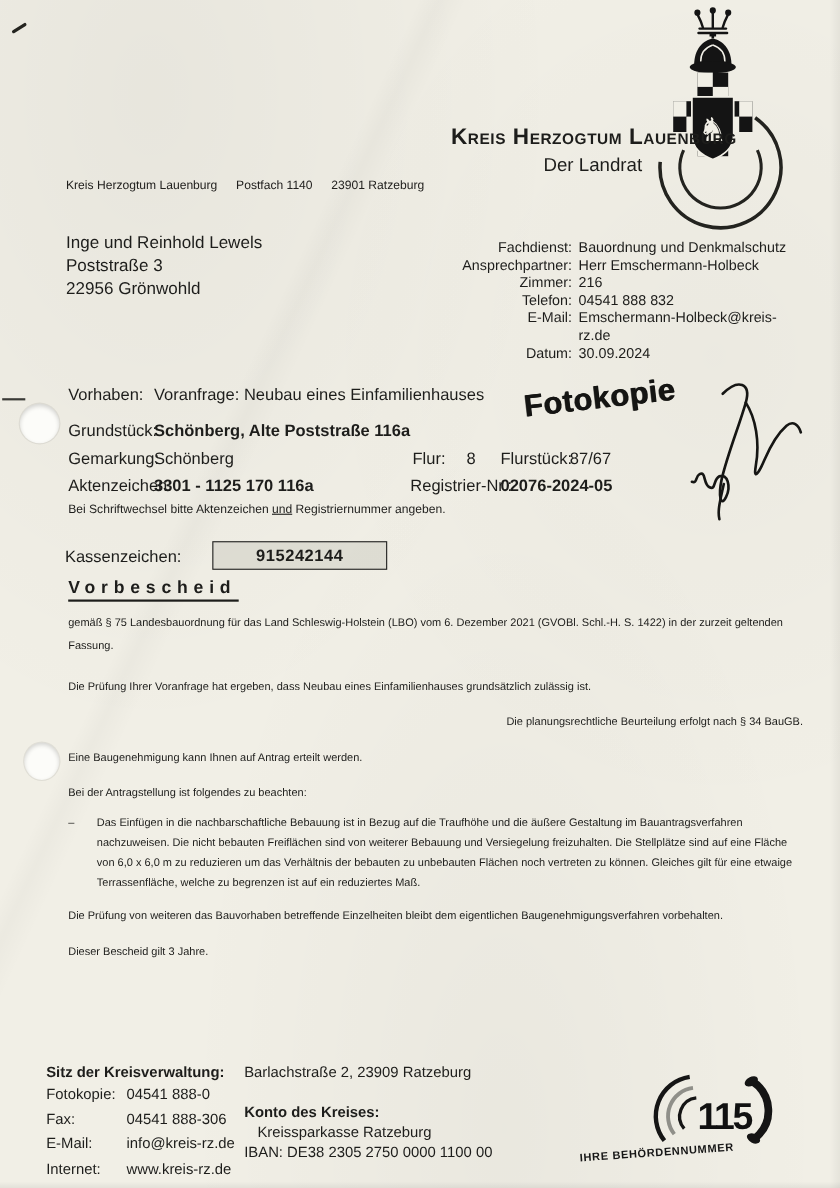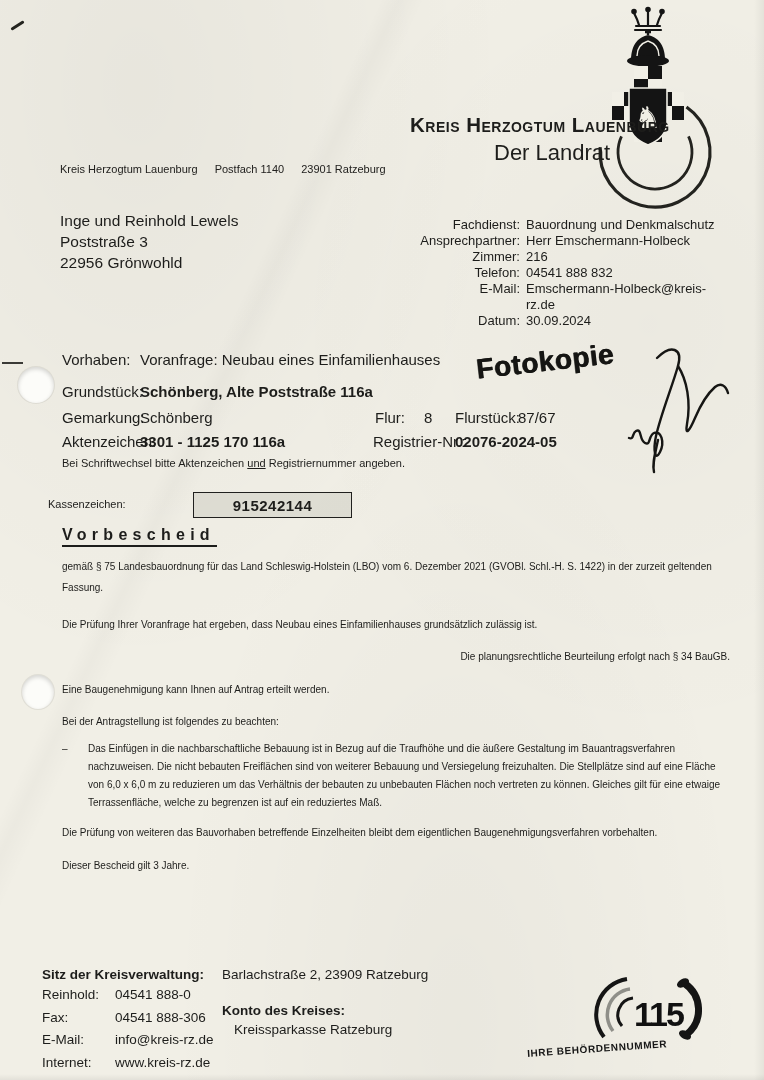--- a/index.html
+++ b/index.html
@@ -12,38 +12,38 @@
       radial-gradient(ellipse at 60% 95%, rgba(0,0,0,0.030), transparent 45%),
       linear-gradient(115deg, transparent 30%, rgba(0,0,0,0.022) 31.5%, transparent 33.5%),
       linear-gradient(to left, rgba(0,0,0,0.05), transparent 10px),
       linear-gradient(to top, rgba(0,0,0,0.06), transparent 6px),
       #f1efe6;
   }
   .abs{position:absolute;}
   
   .authority{left:410px;top:113px;font-size:20.5px;font-weight:bold;
     font-variant:small-caps;letter-spacing:0.5px;z-index:2;}
-  .department{left:494px;top:140px;font-size:22px;z-index:2;}
+  .department{left:494px;top:140px;font-size:17px;z-index:2;}
   .sender-line{left:60px;top:163px;font-size:11px;color:#22211f;}
   .sender-line span{margin-right:14px;}
   
   .recipient{left:60px;top:210px;font-size:15.5px;line-height:21px;}
   
   .contact{left:420px;top:217px;display:grid;grid-template-columns:100px auto;
     column-gap:6px;font-size:13px;line-height:16px;width:310px;}
   .contact .lbl{text-align:right;}
   
   .row{left:0;width:660px;height:22px;font-size:15px;}
   .row span{position:absolute;white-space:nowrap;}
   .lbl-col{left:62px;} .val-col{left:140px;}
   .small-note{left:62px;top:457px;font-size:11px;color:#1d1d1b;}
   .bold{font-weight:bold;}
   .u{text-decoration:underline;}
   
-  .kz-label{left:48px;top:498px;font-size:11px;}
+  .kz-label{left:59px;top:498px;font-size:15px;}
   .kz-box{left:193px;top:492px;width:157px;height:24px;border:1.6px solid #20201e;
     background:rgba(190,190,178,0.35);display:flex;align-items:center;justify-content:center;
     font-size:15px;font-weight:bold;letter-spacing:0.5px;}
   
   .heading{left:62px;top:526px;font-size:16px;font-weight:bold;letter-spacing:0.33em;
     border-bottom:2px solid #1d1d1b;padding-bottom:1px;padding-right:2px;}
   .body-text{left:62px;top:556px;width:668px;font-size:10px;line-height:21px;}
   .body-text p{margin:0;}
   .p1{margin-bottom:16px !important;} .p2{margin-bottom:11px !important;}
   .p3{margin-bottom:12px !important;text-align:right;} .p4{margin-bottom:11px !important;}
@@ -207,32 +207,33 @@
     <div class="bullet">
       <span class="dash">–</span>
       <div class="btxt">Das Einfügen in die nachbarschaftliche Bebauung ist in Bezug auf die Traufhöhe und die äußere Gestaltung im Bauantragsverfahren nachzuweisen. Die nicht bebauten Freiflächen sind von weiterer Bebauung und Versiegelung freizuhalten. Die Stellplätze sind auf eine Fläche von 6,0 x 6,0 m zu reduzieren um das Verhältnis der bebauten zu unbebauten Flächen noch vertreten zu können. Gleiches gilt für eine etwaige Terrassenfläche, welche zu begrenzen ist auf ein reduziertes Maß.</div>
     </div>
     <p class="p6">Die Prüfung von weiteren das Bauvorhaben betreffende Einzelheiten bleibt dem eigentlichen Baugenehmigungsverfahren vorbehalten.</p>
     <p class="p7">Dieser Bescheid gilt 3 Jahre.</p>
   </div>
 
   <div class="abs footer f-sitz">Sitz der Kreisverwaltung:</div>
   <div class="abs footer f-left">
-    <div>Reinhold:</div>
+    <div>Fotokopie:</div>
     <div>04541 888-0</div>
     <div>Fax:</div>
     <div>04541 888-306</div>
     <div>E-Mail:</div>
     <div>info@kreis-rz.de</div>
     <div>Internet:</div>
     <div>www.kreis-rz.de</div>
   </div>
   <div class="abs footer f-addr">Barlachstraße 2, 23909 Ratzeburg</div>
   <div class="abs footer f-konto">Konto des Kreises:</div>
   <div class="abs footer f-bank">Kreissparkasse Ratzeburg</div>
+  <div class="abs footer f-iban">IBAN: DE38 2305 2750 0000 1100 00</div>
 
   <svg class="abs" style="left:580px;top:973px" width="130" height="80" viewBox="0 0 130 80">
     <path d="M47,6 A36,36 0 0 0 24,64" fill="none" stroke="#151515" stroke-width="4"></path>
     <path d="M50,16 A26,26 0 0 0 33,58" fill="none" stroke="#8f8f89" stroke-width="3.5"></path>
     <path d="M53,25 A17,17 0 0 0 42,53" fill="none" stroke="#151515" stroke-width="3"></path>
     <text x="54" y="53" font-size="34" font-weight="bold" letter-spacing="-2" fill="#111" font-family="Liberation Sans, sans-serif">115</text>
     <path d="M104,10 C122,22 124,48 106,62" fill="none" stroke="#151515" stroke-width="7" stroke-linecap="round"></path>
     <ellipse cx="103" cy="10" rx="6.5" ry="4" transform="rotate(-28 103 10)" fill="#151515"></ellipse>
     <ellipse cx="105" cy="62" rx="6.5" ry="4" transform="rotate(28 105 62)" fill="#151515"></ellipse>
   </svg>

